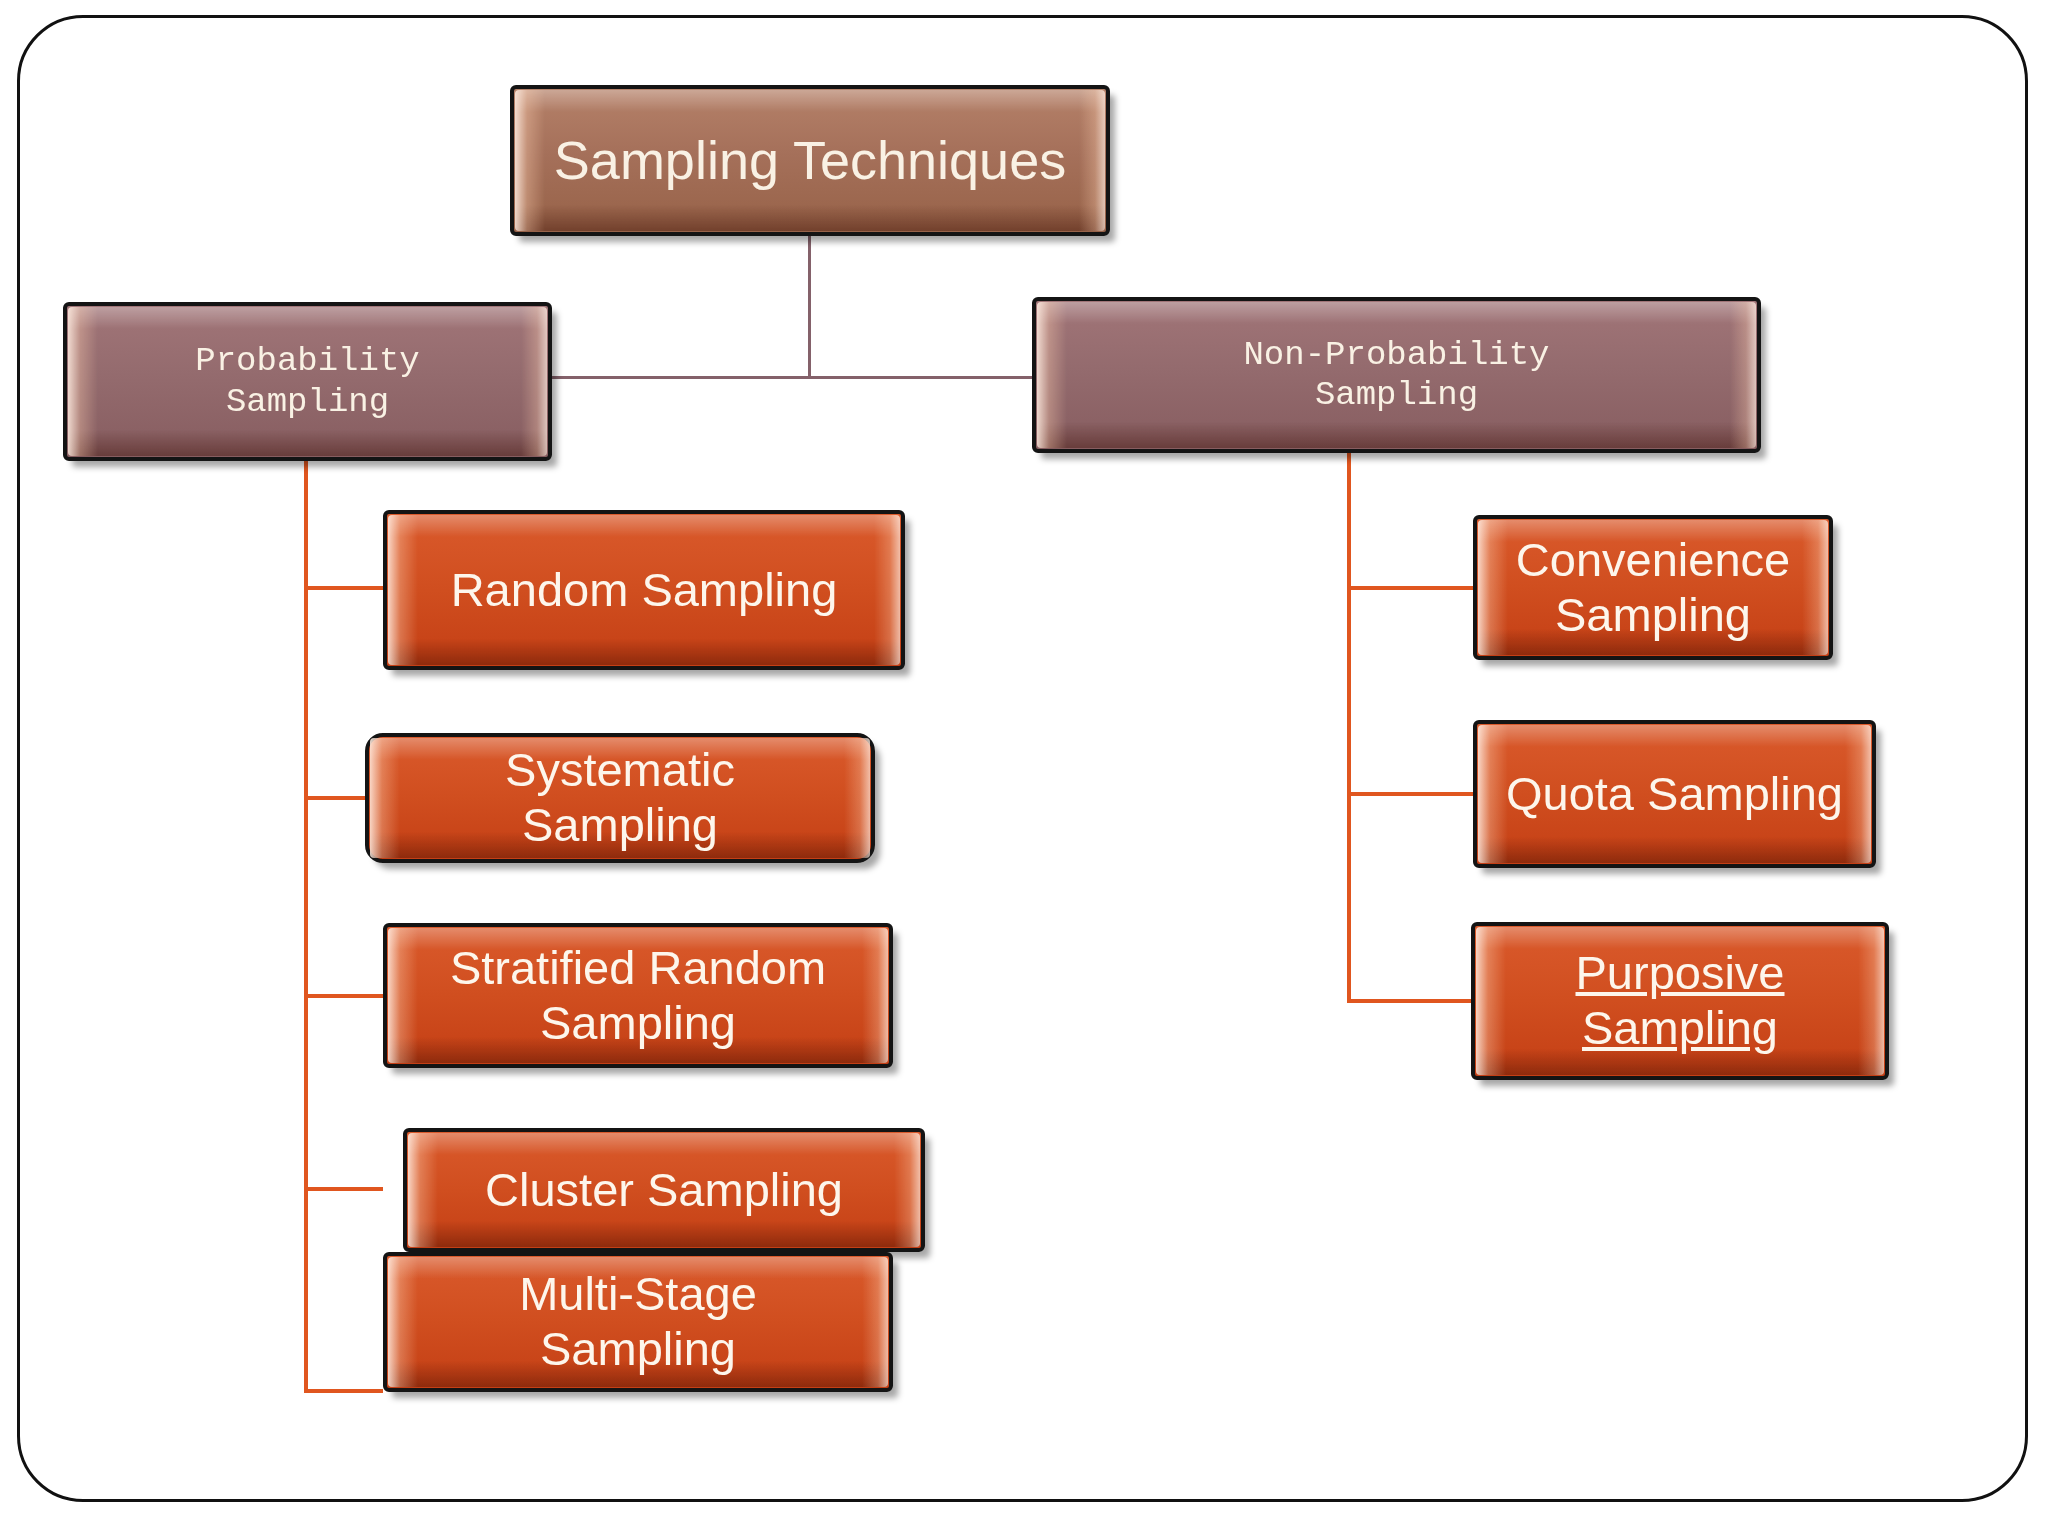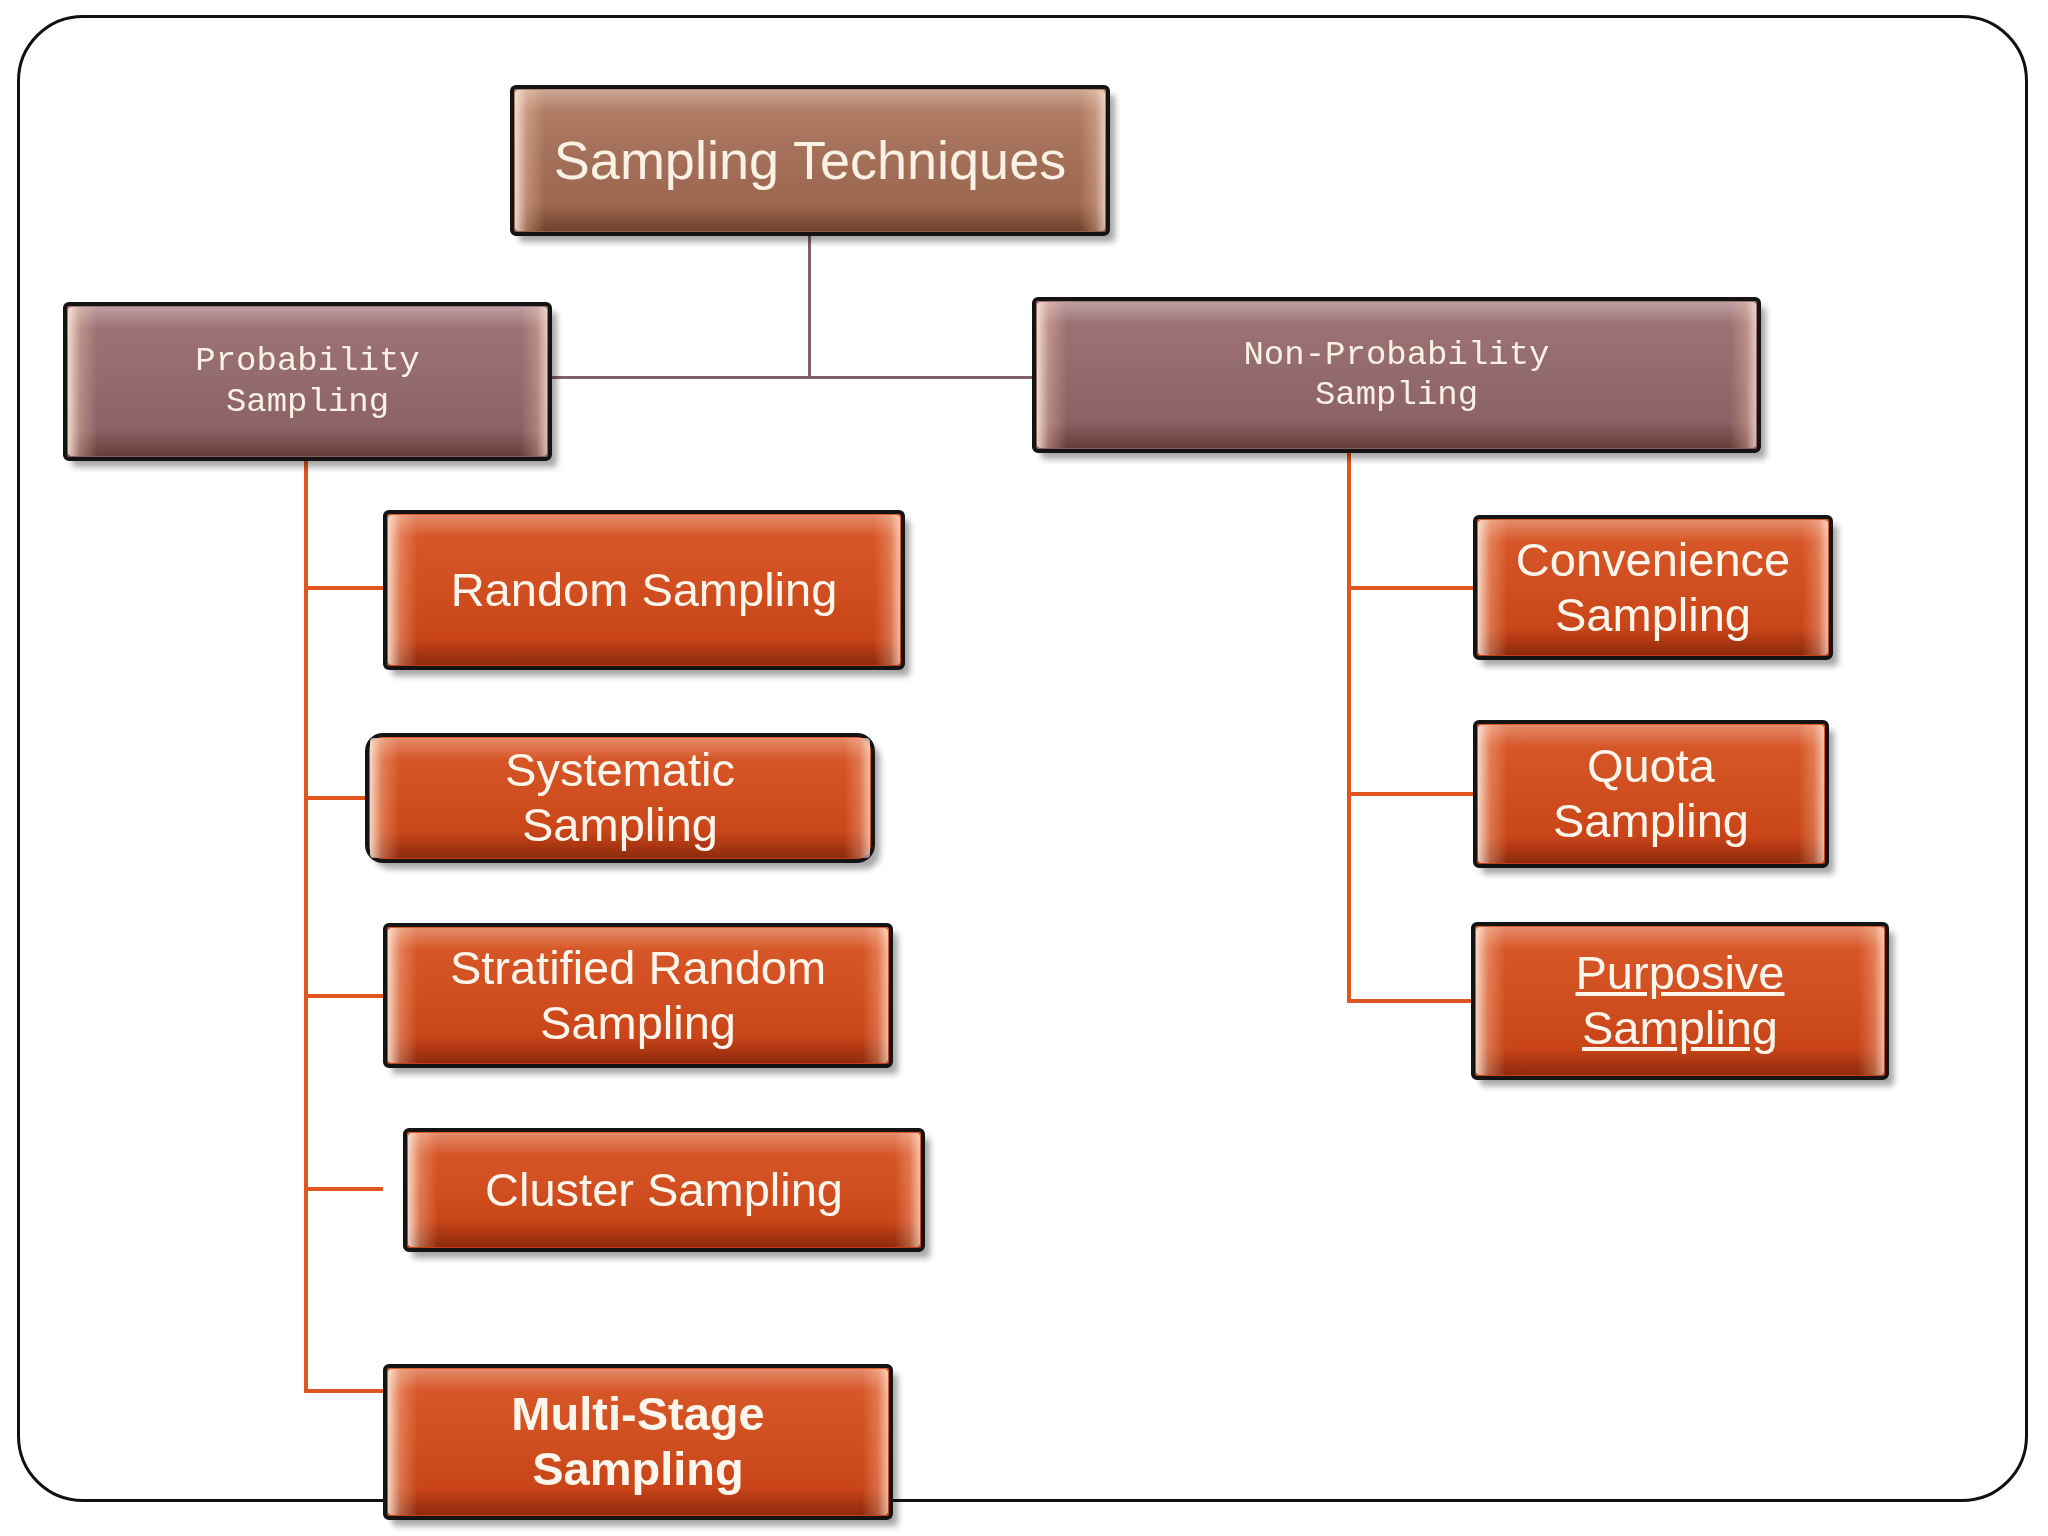--- a/index.html
+++ b/index.html
@@ -105,31 +105,31 @@
 
   <div class="node leaf" style="left:383px;top:923px;width:510px;height:145px;">
     <span>Stratified Random
 Sampling</span>
   </div>
 
   <div class="node leaf" style="left:383px;top:1128px;width:522px;height:124px;margin-left:20px;">
     <span>Cluster Sampling</span>
   </div>
 
-  <div class="node leaf" style="left:383px;top:1364px;width:510px;height:156px;font-weight:bold;">
+  <div class="node leaf" style="left:383px;top:1252px;width:510px;height:140px;">
     <span>Multi-Stage
 Sampling</span>
   </div>
 
   <div class="node leaf" style="left:1473px;top:515px;width:360px;height:145px;">
     <span>Convenience
 Sampling</span>
   </div>
 
-  <div class="node leaf" style="left:1473px;top:720px;width:356px;height:148px;">
+  <div class="node leaf" style="left:1473px;top:720px;width:403px;height:148px;">
     <span>Quota Sampling</span>
   </div>
 
   <div class="node leaf" style="left:1471px;top:922px;width:418px;height:158px;text-decoration:underline;">
     <span>Purposive
 Sampling</span>
   </div>
 
 </div>
 

